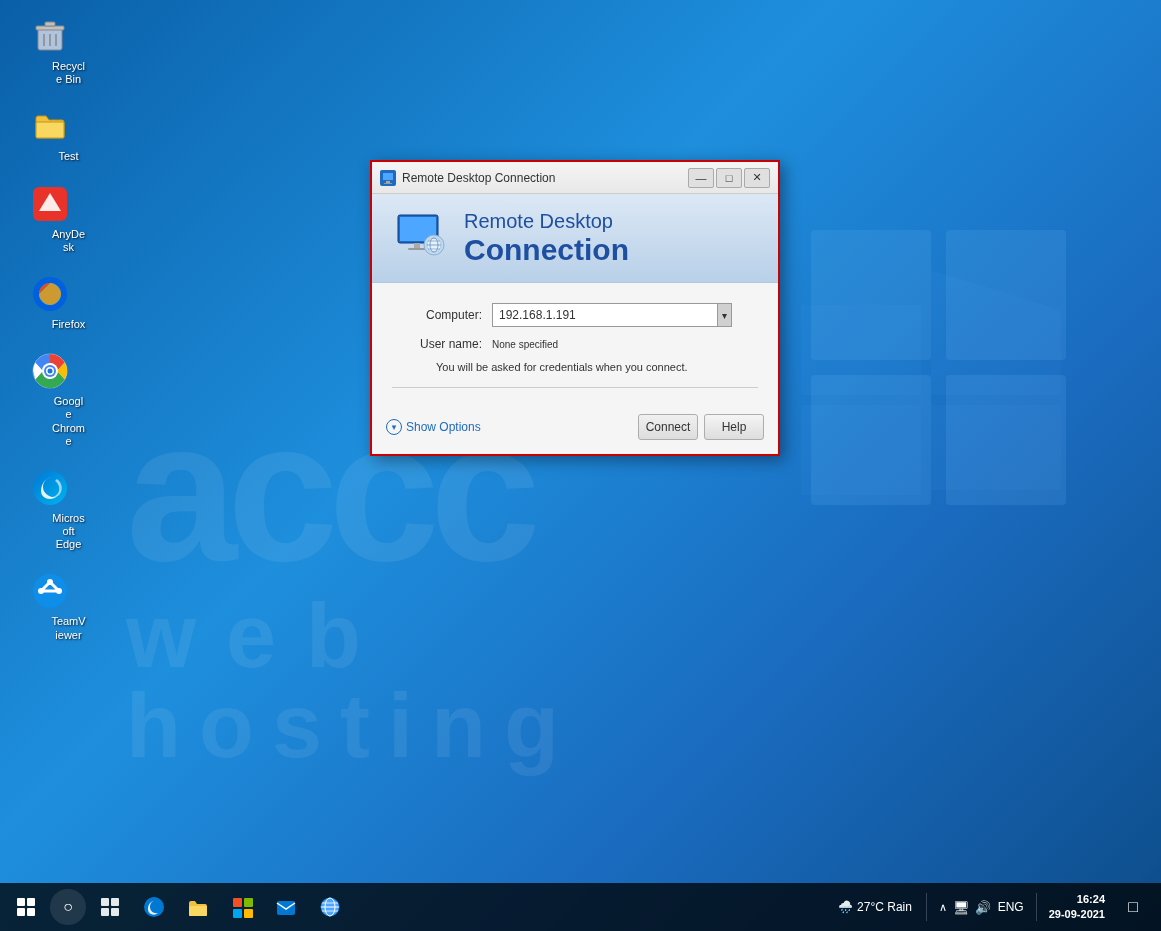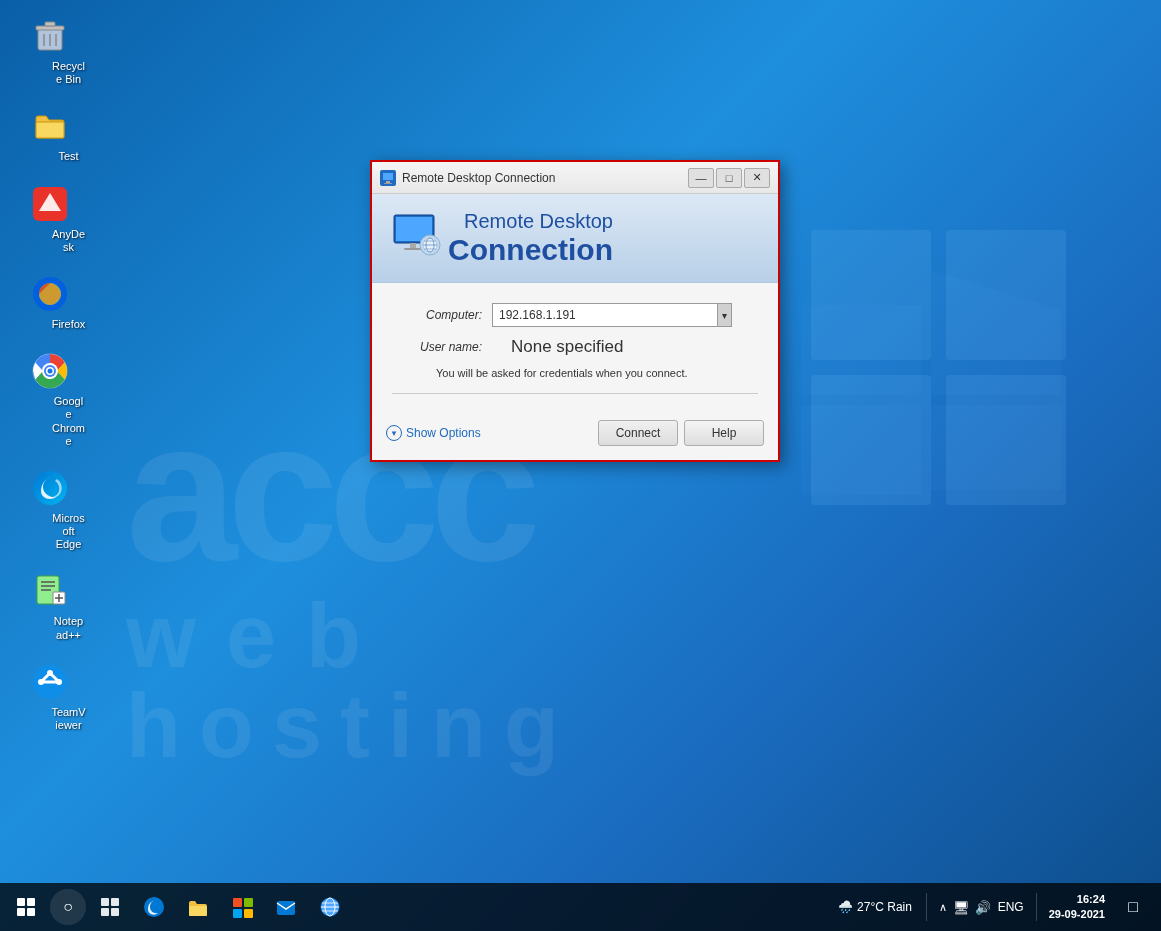--- a/index.html
+++ b/index.html
@@ -141,26 +141,25 @@
       display: flex;
       align-items: center;
       justify-content: center;
       font-size: 11px;
       color: #333;
     }
 
     
     .rdp-header {
       background: linear-gradient(180deg, #dce8f5 0%, #b8d0e8 100%);
-      padding: 16px 16px;
-      display: flex;
-      align-items: center;
-      gap: 0;
+      padding: 16px 24px;
+      display: flex;
+      align-items: center;
+      gap: 8px;
       border-bottom: 1px solid #adc8e0;
-      text-align: right;
     }
     .rdp-header-icon {
       width: 60px;
       height: 50px;
       position: relative;
       flex-shrink: 0;
     }
     .rdp-header-title {
       display: flex;
       flex-direction: column;
@@ -186,26 +185,24 @@
       display: flex;
       align-items: center;
       margin-bottom: 10px;
     }
     .rdp-field-label {
       font-size: 12px;
       color: #333;
       width: 100px;
       text-align: right;
       padding-right: 10px;
-      font-style: italic;
     }
     .rdp-field-value {
-      font-size: 17px;
-      color: #333;
-      margin-left: 19px;
+      font-size: 10px;
+      color: #333;
     }
     .rdp-computer-input {
       display: flex;
       align-items: center;
       width: 240px;
       height: 24px;
       background: white;
       border: 1px solid #999;
       padding: 0 6px;
       font-size: 12px;
@@ -267,21 +264,21 @@
       justify-content: center;
       font-size: 9px;
       color: #1e6bbf;
     }
     .rdp-footer-btns {
       margin-left: auto;
       display: flex;
       gap: 6px;
     }
     .rdp-btn {
-      width: 80px;
+      width: 60px;
       height: 26px;
       background: linear-gradient(180deg, #f5f5f5 0%, #ddd 100%);
       border: 1px solid #adadad;
       border-radius: 3px;
       font-size: 12px;
       cursor: pointer;
       color: #333;
     }
     .rdp-btn.connect-btn {
       background: linear-gradient(180deg, #f0f0f0 0%, #ddd 100%);
@@ -503,34 +500,20 @@
             <stop offset="100%" stop-color="#00b4f1"></stop>
           </linearGradient>
         </defs>
         <path d="M10 22 C10 14 16 8 22 8 C16 8 12 13 12 18 C12 24 18 29 25 28 C20 32 10 30 10 22 Z" fill="white" opacity="0.9"></path>
         <path d="M26 10 C30 13 32 18 30 23 C28 28 22 30 18 28 C22 29 27 26 28 22 C29 18 27 14 24 12 Z" fill="white" opacity="0.6"></path>
       </svg>
     </div>
     <div class="icon-label">Microsoft Edge</div>
   </div>
 
-  <div class="desktop-icon">
-    <div class="icon-img">
-      <svg width="38" height="38" viewBox="0 0 38 38">
-        <rect x="6" y="4" width="22" height="28" rx="2" fill="#90ee90" stroke="#40a040" stroke-width="1"></rect>
-        <line x1="10" y1="10" x2="24" y2="10" stroke="#555" stroke-width="1.5"></line>
-        <line x1="10" y1="14" x2="24" y2="14" stroke="#555" stroke-width="1.5"></line>
-        <line x1="10" y1="18" x2="20" y2="18" stroke="#555" stroke-width="1.5"></line>
-        <rect x="22" y="20" width="12" height="12" rx="1" fill="#fff" stroke="#888" stroke-width="1"></rect>
-        <line x1="28" y1="22" x2="28" y2="30" stroke="#555" stroke-width="1.5"></line>
-        <line x1="24" y1="26" x2="32" y2="26" stroke="#555" stroke-width="1.5"></line>
-      </svg>
-    </div>
-    <div class="icon-label">Notepad++</div>
-  </div>
 
 
   <div class="desktop-icon">
     <div class="icon-img">
       <svg width="38" height="38" viewBox="0 0 38 38">
         <circle cx="19" cy="19" r="17" fill="#0e8ee9"></circle>
         <path d="M10 19 L19 10 M28 19 L19 10 M10 19 L28 19" stroke="white" stroke-width="3" stroke-linecap="round" fill="none"></path>
         <circle cx="10" cy="19" r="3" fill="white"></circle>
         <circle cx="28" cy="19" r="3" fill="white"></circle>
         <circle cx="19" cy="10" r="3" fill="white"></circle>

